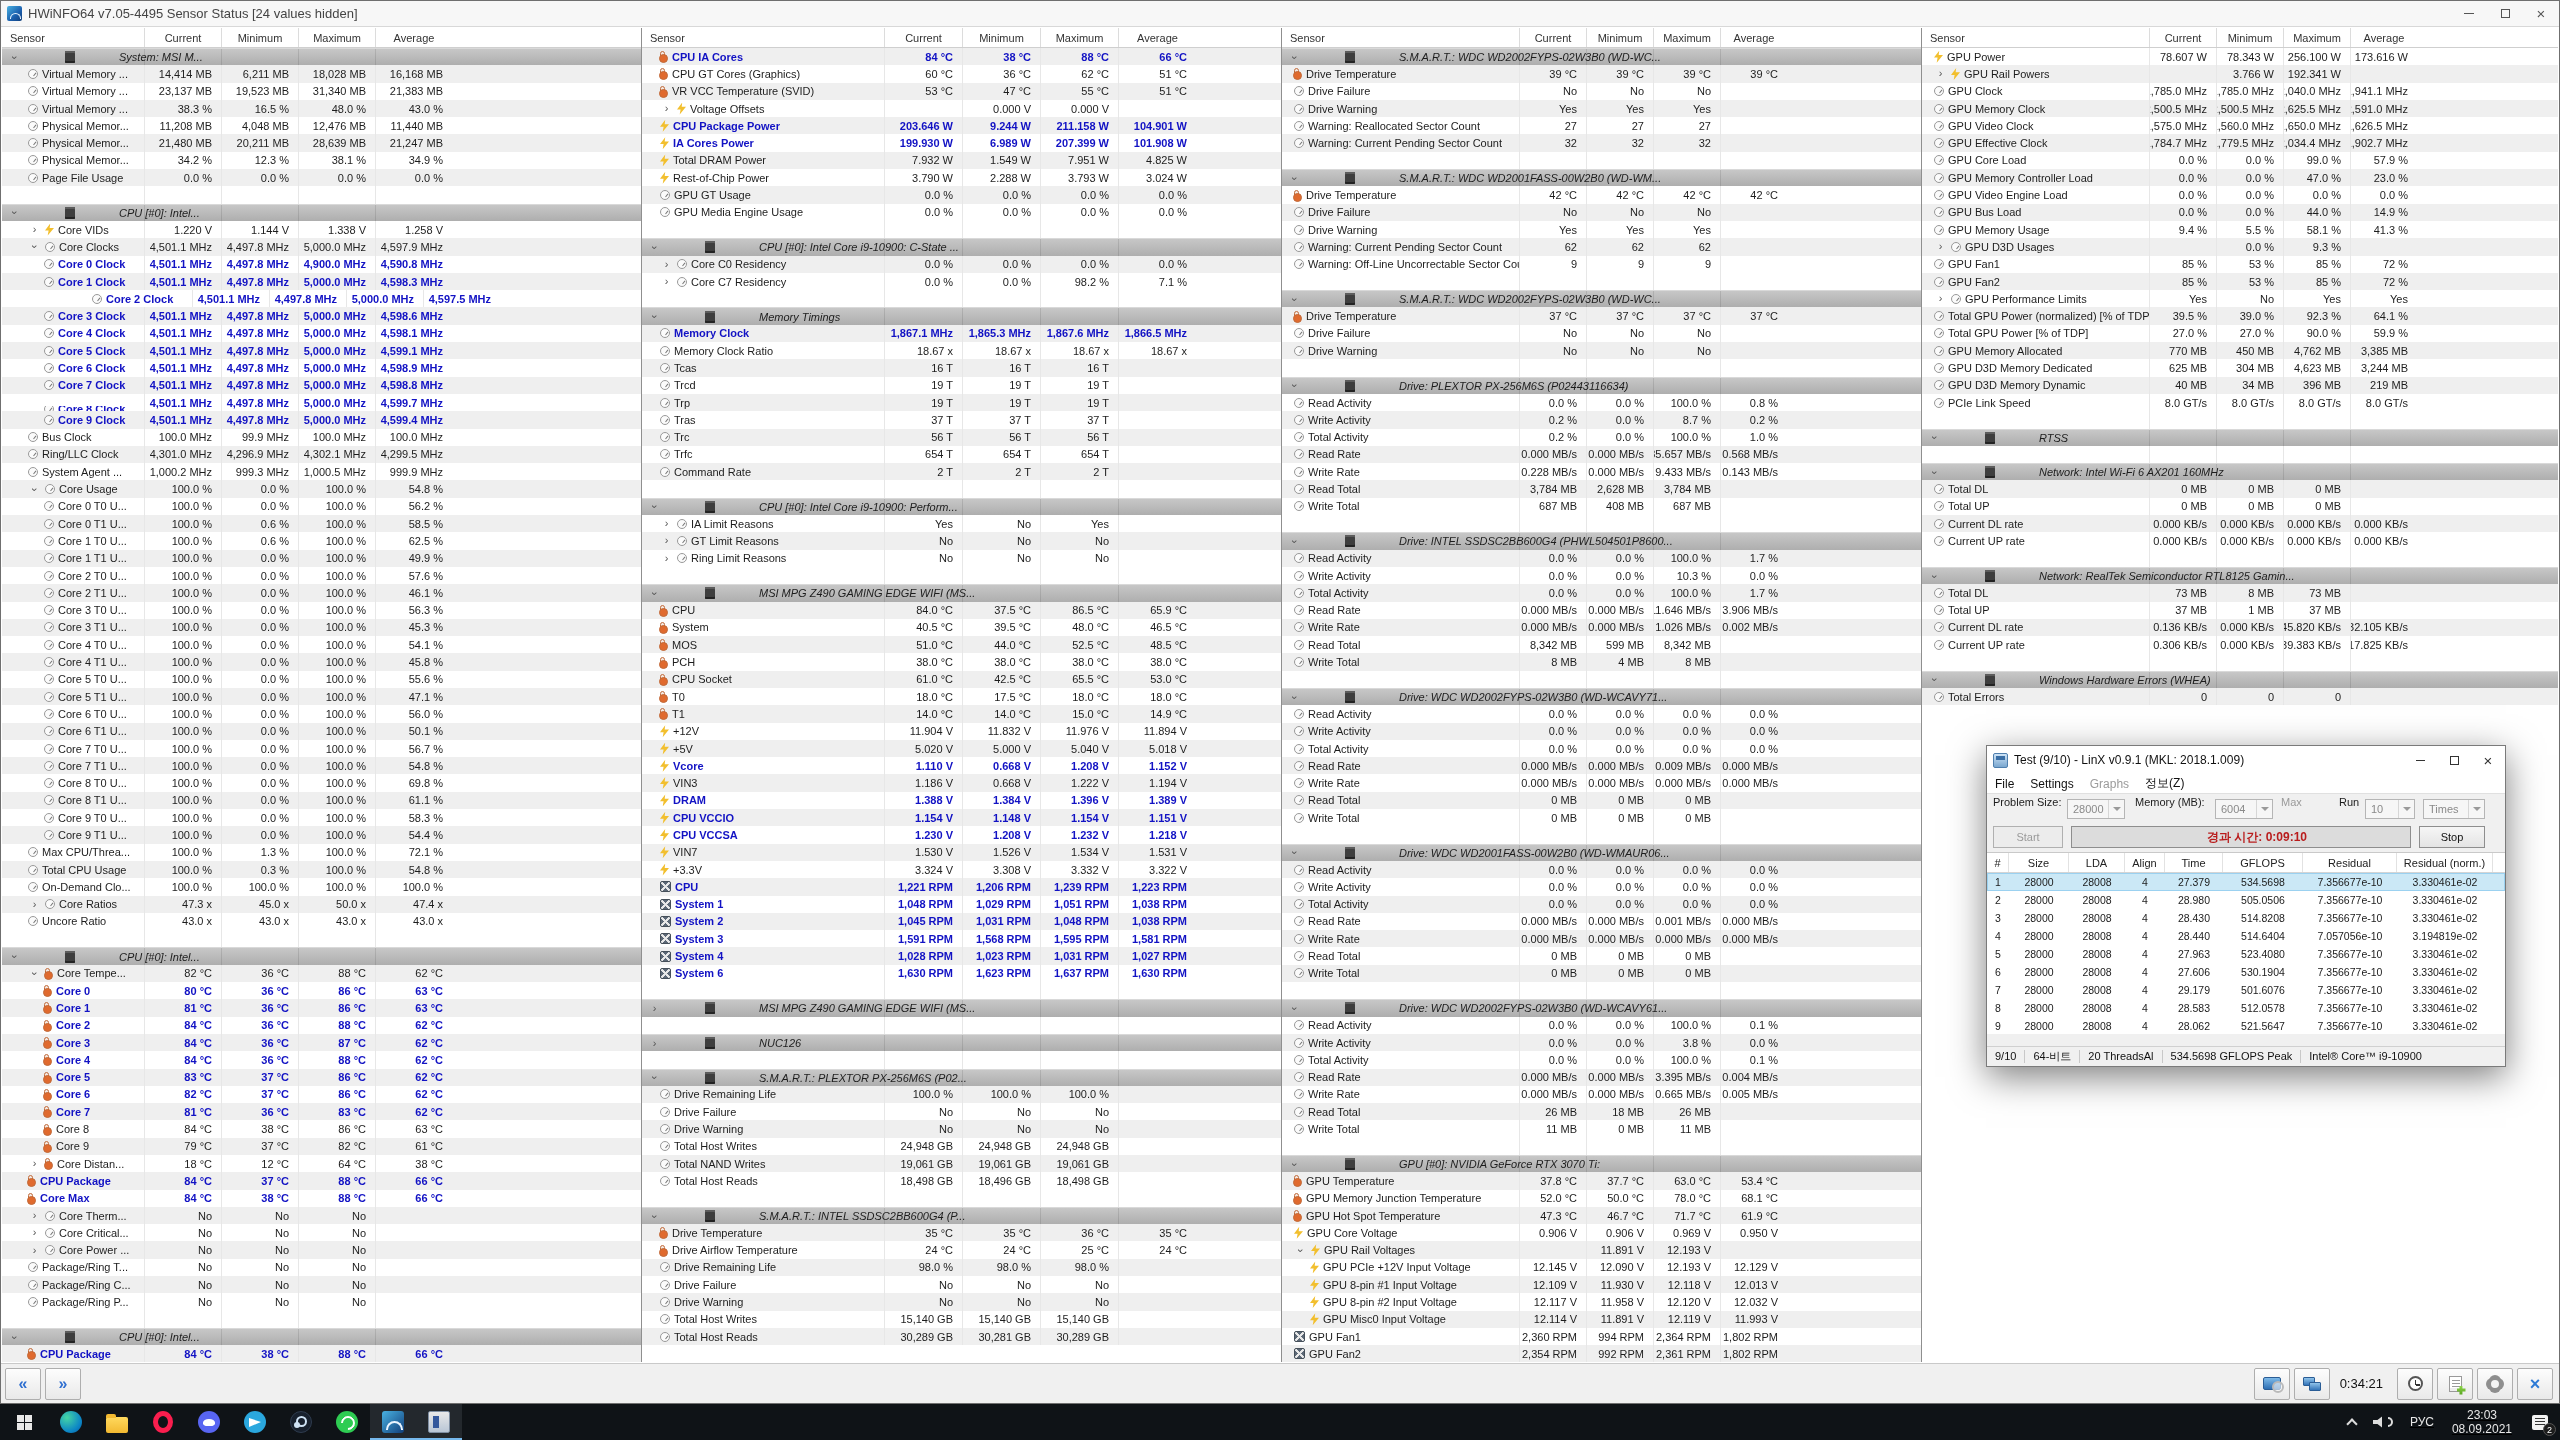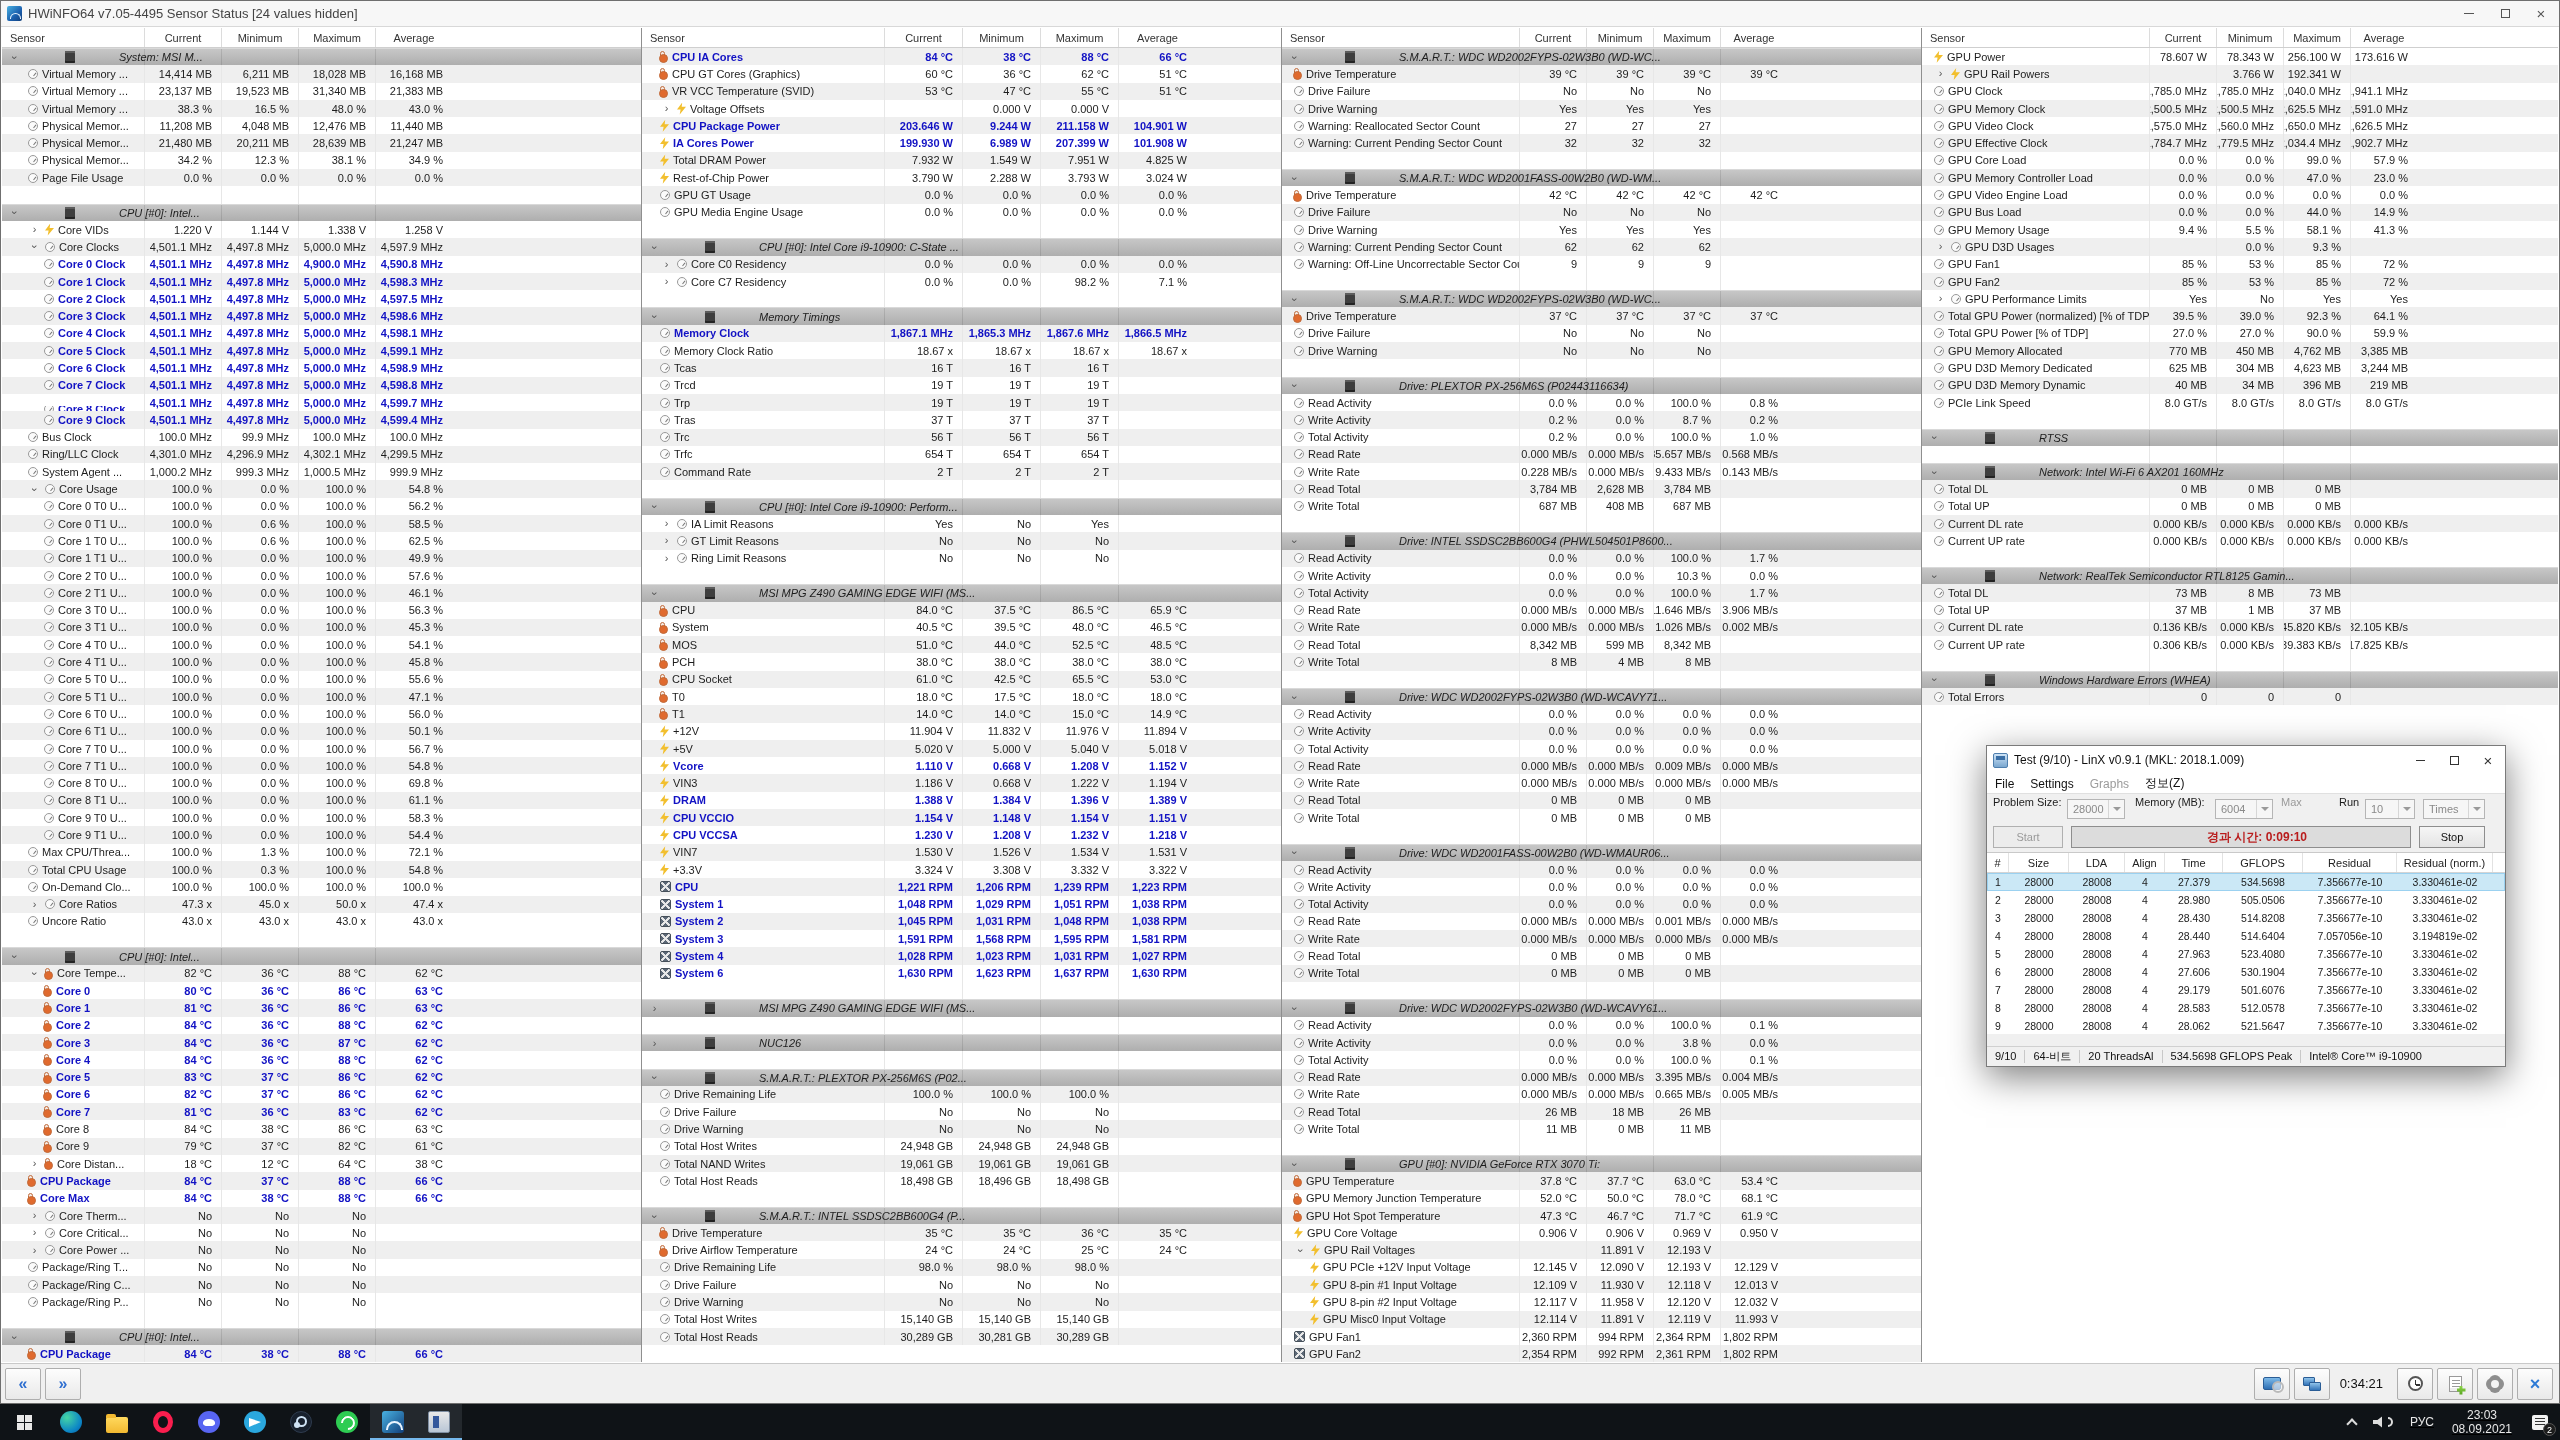--- a/index.html
+++ b/index.html
@@ -354,21 +354,21 @@
             <span class="lbl" style="padding-left: calc(var(--base) + 16px);">
               <span class="ic ic-gauge"></span>
               <span class="ltxt">Core 1 Clock</span>
             </span>
             <span class="cell">4,501.1 MHz</span>
             <span class="cell">4,497.8 MHz</span>
             <span class="cell">5,000.0 MHz</span>
             <span class="cell">4,598.3 MHz</span>
           </div>
           <div class="srow hl">
-            <span class="lbl" style="padding-left: calc(var(--base) + 16px);">
+            <span class="lbl" style="padding-left: calc(var(--base) + 16px); margin-left: 48px;">
               <span class="ic ic-gauge"></span>
               <span class="ltxt">Core 2 Clock</span>
             </span>
             <span class="cell">4,501.1 MHz</span>
             <span class="cell">4,497.8 MHz</span>
             <span class="cell">5,000.0 MHz</span>
             <span class="cell">4,597.5 MHz</span>
           </div>
           <div class="srow alt hl">
             <span class="lbl" style="padding-left: calc(var(--base) + 16px);">

